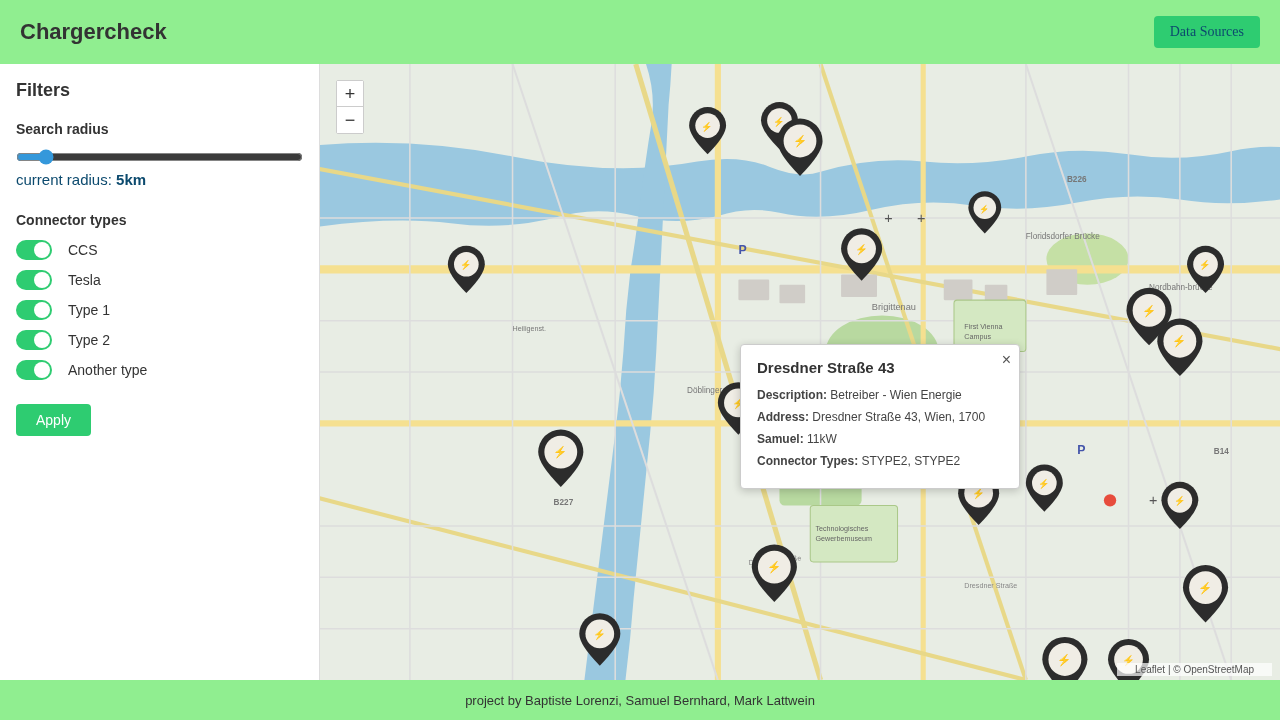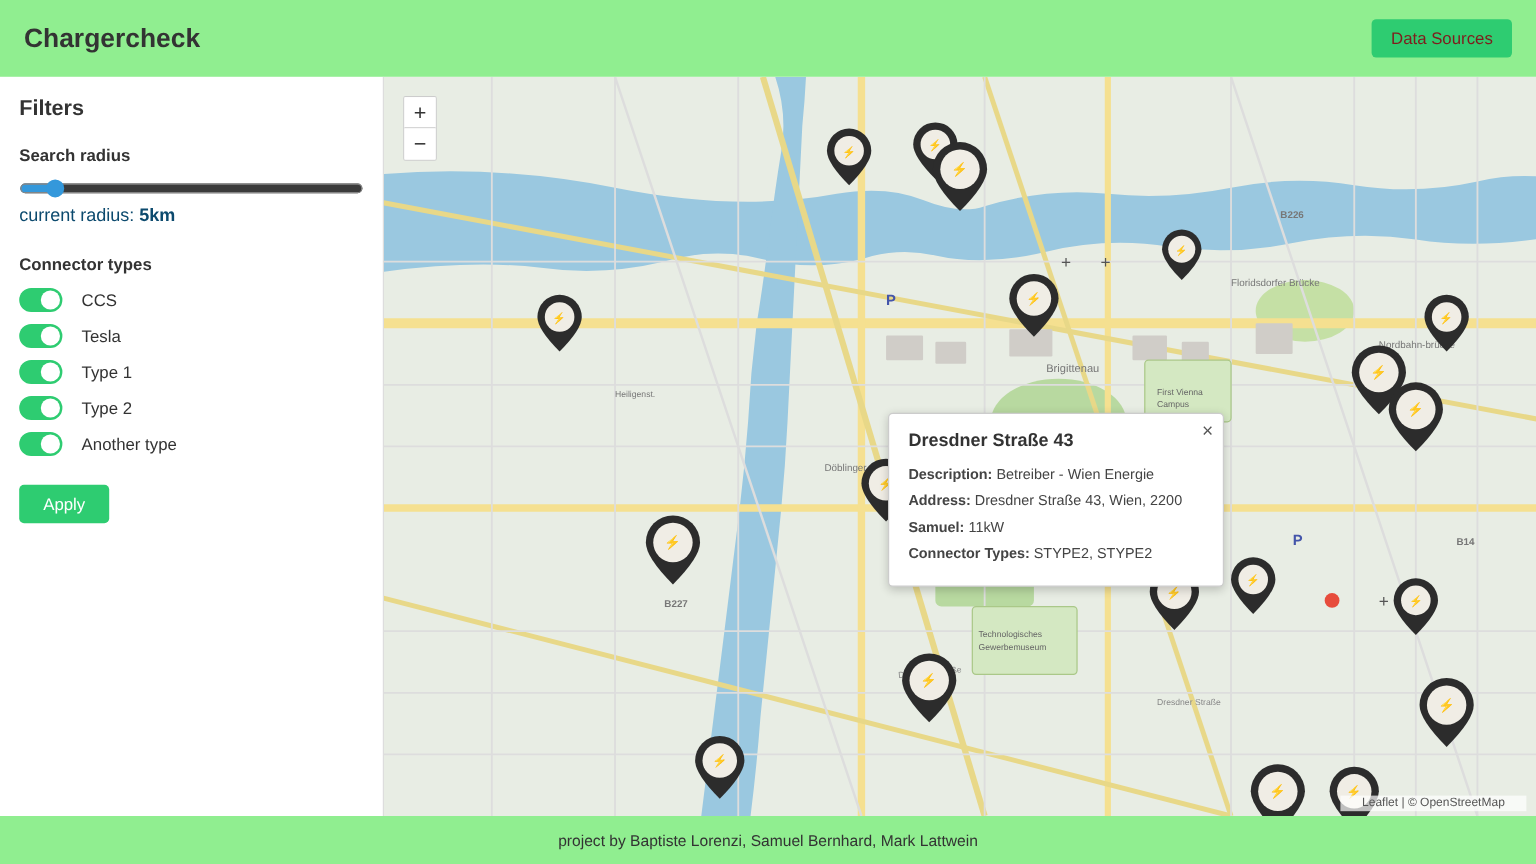--- a/index.html
+++ b/index.html
@@ -15,27 +15,28 @@
       padding: 0 20px;
       flex-shrink: 0;
     }
     .header-title {
       font-size: 22px;
       font-weight: bold;
       color: #333;
     }
     .data-sources-btn {
       background: #2ecc71;
-      color: #7f1d1d;
+      color: #0c4a6e;
       border: none;
       padding: 8px 16px;
       border-radius: 4px;
       cursor: pointer;
       font-size: 14px;
       font-weight: 500;
+      font-family: Liberation Serif, serif;
     }
 
     
     .main-content {
       display: flex;
       flex: 1;
       overflow: hidden;
     }
 
     
@@ -515,21 +516,21 @@
 
     <div class="map-popup" style="top:280px;left:420px;">
       <button class="popup-close">×</button>
       <div class="popup-title">Dresdner Straße 43</div>
       <div class="popup-row">
         <strong>Description:</strong>
         <span>Betreiber - Wien Energie</span>
       </div>
       <div class="popup-row">
         <strong>Address:</strong>
-        <span>Dresdner Straße 43, Wien, 2200</span>
+        <span>Dresdner Straße 43, Wien, 1700</span>
       </div>
       <div class="popup-row">
         <strong>Samuel:</strong>
         <span>11kW</span>
       </div>
       <div class="popup-row">
         <strong>Connector Types:</strong>
         <span>STYPE2, STYPE2</span>
       </div>
     </div>

